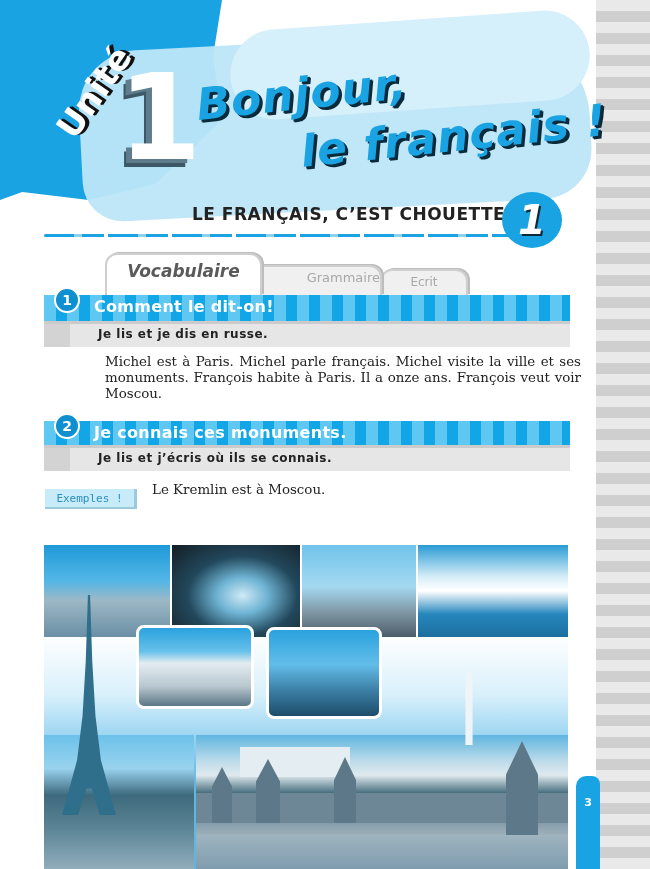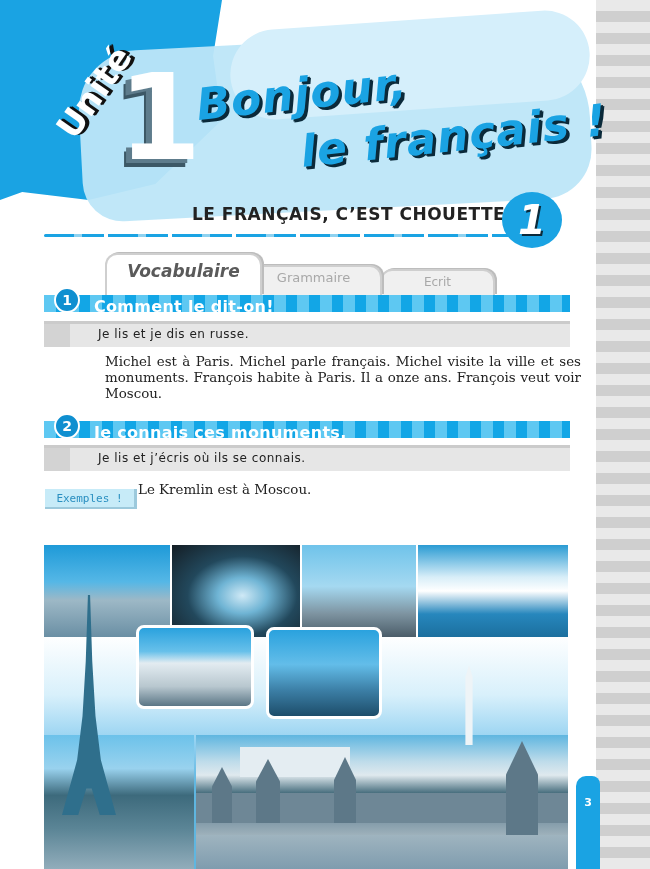--- a/index.html
+++ b/index.html
@@ -86,27 +86,27 @@
     
     .tab {
       position: absolute; border: 2px solid #cfcfcf; border-bottom: none;
       border-radius: 12px 12px 0 0; background: #f0f0f0;
       font-family: "DejaVu Sans", sans-serif; text-align: center;
       box-shadow: 2px -1px 0 #bdbdbd;
     }
     .tab-vocab { left: 105px; top: 253px; width: 157px; height: 42px; background: #fff; z-index: 3;
       font-weight: bold; font-style: italic; font-size: 17px; color: #5a5a5a; padding-top: 6px; }
     .tab-gram { left: 245px; top: 265px; width: 137px; height: 30px; z-index: 2;
-      font-size: 13px; color: #a8a8a8; padding-top: 3px; }
-    .tab-ecrit { left: 380px; top: 269px; width: 115px; height: 26px; z-index: 1;
+      font-size: 13px; color: #a8a8a8; padding-top: 3px; text-align: right; }
+    .tab-ecrit { left: 380px; top: 269px; width: 88px; height: 26px; z-index: 1;
       font-size: 12px; color: #a8a8a8; padding-top: 4px; }
 
     
     .sec-bar {
-      position: absolute; left: 44px; width: 526px; height: 17px;
+      position: absolute; left: 44px; width: 526px; height: 26px;
       background: repeating-linear-gradient(to right, #5ec8f2 0 12px, #12a6e6 12px 23px);
     }
     .sec-bar-title {
       position: absolute; left: 50px; top: 2px;
       font-family: "DejaVu Sans", sans-serif; font-weight: bold; font-size: 16px; color: #ffffff;
       letter-spacing: 0.3px;
     }
     .sec-num {
       position: absolute; left: 54px; width: 26px; height: 26px; border-radius: 50%;
       background: #0f8fd0; border: 2px solid #ffffff;
@@ -115,37 +115,37 @@
     }
     .instr-bar {
       position: absolute; left: 44px; width: 526px; height: 26px; background: #e6e6e6;
       border-top: 3px solid #cbcbcb;
     }
     .instr-bar::before {
       content: ""; position: absolute; left: 0; top: 0; width: 26px; height: 100%; background: #d3d3d3;
     }
     .instr-text {
       position: absolute; left: 54px; top: 3px;
-      font-family: "DejaVu Sans", sans-serif; font-size: 12px; color: #222; letter-spacing: 0.5px;
+      font-family: "DejaVu Sans", sans-serif; font-size: 12px; color: #222; letter-spacing: 0.5px; font-weight: bold;
     }
 
     .body-text {
       position: absolute; left: 105px; width: 476px;
       font-family: "DejaVu Serif", serif; font-size: 13.4px; line-height: 16px; color: #222;
       text-align: justify;
     }
 
     .exemples-badge {
       position: absolute; left: 45px; top: 489px; width: 92px; height: 20px;
       background: #c7ebf8; border-right: 3px solid #9cc9dc; border-bottom: 2px solid #9cc9dc;
       font-family: "DejaVu Sans Mono", monospace; font-size: 11px; color: #2a8fc0;
       display: flex; align-items: center; justify-content: center;
     }
     .ex-text {
-      position: absolute; left: 138px; top: 482px; width: 412px;
+      position: absolute; left: 152px; top: 482px; width: 412px;
       font-family: "DejaVu Serif", serif; font-size: 13.4px; line-height: 16px; color: #222;
     }
     .ex-line2 { text-align: justify; text-align-last: justify; }
 
     
     .collage {
       position: absolute; left: 44px; top: 545px; width: 524px; height: 324px;
       background: linear-gradient(to bottom, #ffffff 0px, #ffffff 90px, #d8f0fb 150px, #8fcff0 200px, #5fb6e0 240px);
     }
     .photo { position: absolute; overflow: hidden; }

